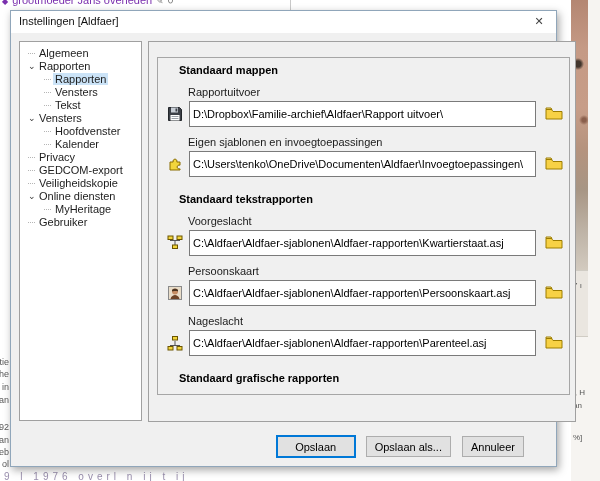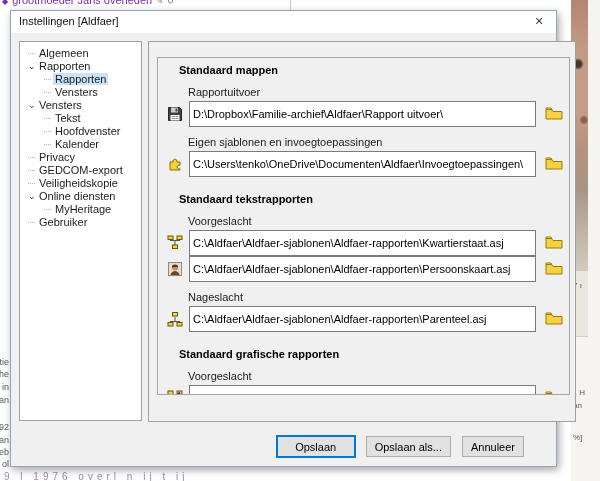--- a/index.html
+++ b/index.html
@@ -111,22 +111,22 @@
     <div class="titlebar">
       <span class="title">Instellingen [Aldfaer]</span>
       <span class="close-btn">✕</span>
     </div>
 
     <div class="tree">
       <div class="t-row lvl0"><span class="dash"></span><span class="t-label">Algemeen</span></div>
       <div class="t-row lvl0"><span class="chev">⌄</span><span class="t-label">Rapporten</span></div>
       <div class="t-row lvl1 selected"><span class="dash"></span><span class="t-label">Rapporten</span></div>
       <div class="t-row lvl1"><span class="dash"></span><span class="t-label">Vensters</span></div>
+      <div class="t-row lvl1"><span class="dash"></span><span class="t-label">Tekst</span></div>
       <div class="t-row lvl0"><span class="chev">⌄</span><span class="t-label">Vensters</span></div>
-      <div class="t-row lvl1"><span class="dash"></span><span class="t-label">Tekst</span></div>
       <div class="t-row lvl1"><span class="dash"></span><span class="t-label">Hoofdvenster</span></div>
       <div class="t-row lvl1"><span class="dash"></span><span class="t-label">Kalender</span></div>
       <div class="t-row lvl0"><span class="dash"></span><span class="t-label">Privacy</span></div>
       <div class="t-row lvl0"><span class="dash"></span><span class="t-label">GEDCOM-export</span></div>
       <div class="t-row lvl0"><span class="dash"></span><span class="t-label">Veiligheidskopie</span></div>
       <div class="t-row lvl0"><span class="chev">⌄</span><span class="t-label">Online diensten</span></div>
       <div class="t-row lvl1"><span class="dash"></span><span class="t-label">MyHeritage</span></div>
       <div class="t-row lvl0"><span class="dash"></span><span class="t-label">Gebruiker</span></div>
     </div>
 
@@ -185,20 +185,21 @@
                 </svg>
             </span>
             <input class="f-input" value="C:\Aldfaer\Aldfaer-sjablonen\Aldfaer-rapporten\Kwartierstaat.asj" style="">
             <button class="folder-btn">
               <span><svg width="18" height="14" viewBox="0 0 18 14">
                     <path d="M1 3.5h5.5l1.5 2H17v7.5H1z" fill="#f7d145" stroke="#9c7c00"></path>
                     <path d="M1 3.5V2h5l1 1.5z" fill="#fbe58a" stroke="#9c7c00"></path>
                   </svg></span>
             </button>
           </div>
+          <div class="f-label">Persoonskaart</div>
           <div class="f-row">
             <span class="f-icon">
               <svg width="16" height="16" viewBox="0 0 16 16">
                   <rect x="1.5" y="1.5" width="13" height="13" fill="#e9ddc9" stroke="#8a8a8a"></rect>
                   <circle cx="8" cy="6.5" r="3" fill="#c68d63"></circle>
                   <path d="M3.5 14c.6-3 3-4 4.5-4s3.9 1 4.5 4z" fill="#6e4326"></path>
                   <path d="M5 5.2c.4-2 5.6-2 6 0v1.4c-1-.8-5-.8-6 0z" fill="#4a3320"></path>
                 </svg>
             </span>
             <input class="f-input" value="C:\Aldfaer\Aldfaer-sjablonen\Aldfaer-rapporten\Persoonskaart.asj" style="">

